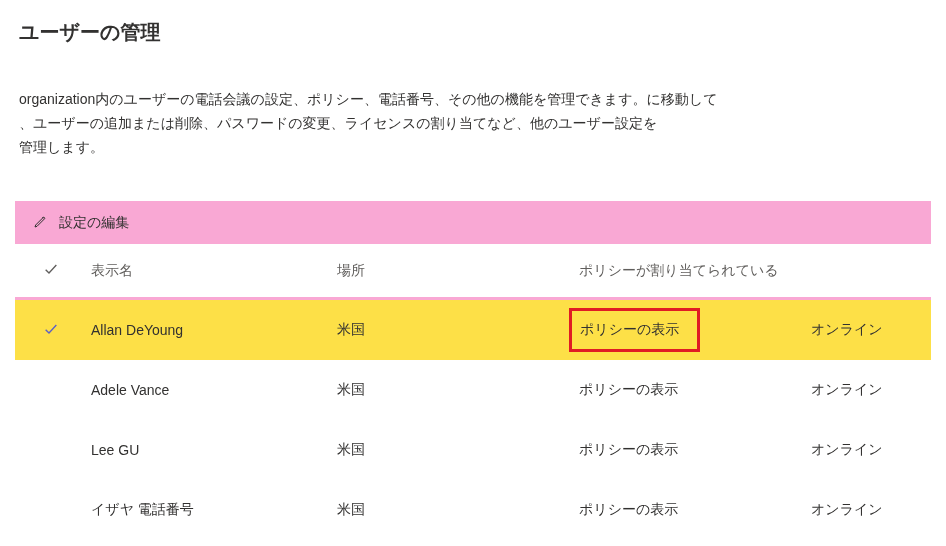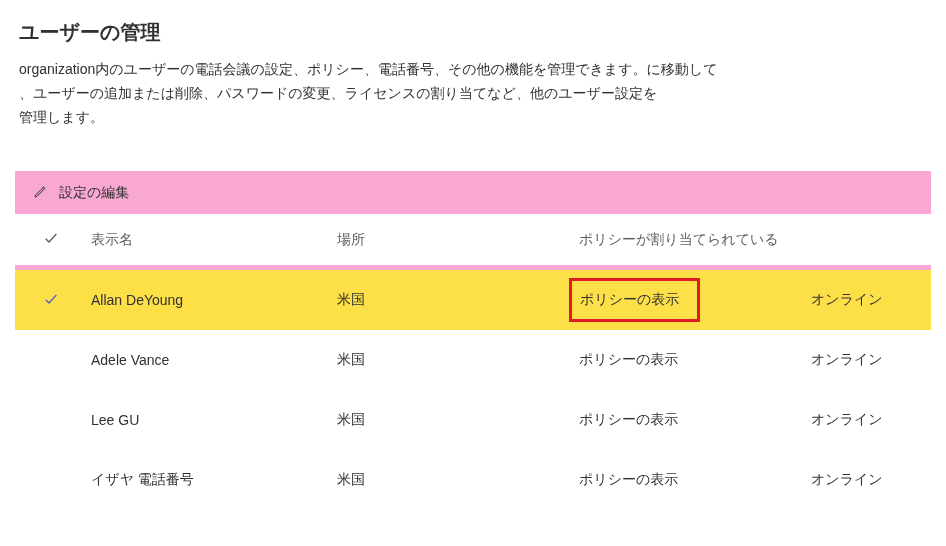--- a/index.html
+++ b/index.html
@@ -21,20 +21,21 @@
     .page-title {
       font-size: 20px;
       font-weight: 700;
       padding: 4px 0 12px 4px;
     }
     .page-desc {
       font-size: 14px;
       line-height: 1.7;
       padding: 0 0 0 4px;
       color: #323130;
+      margin-top: 30px;
     }
     .toolbar {
       margin-top: 42px;
       background: #f9a8d4;
       padding: 12px 18px;
       display: flex;
       align-items: center;
       gap: 10px;
       font-size: 14px;
     }
@@ -50,21 +51,21 @@
     .thead, .trow {
       display: flex;
       align-items: center;
       padding: 0 10px;
       height: 56px;
       font-size: 14px;
     }
     .thead {
       color: #605e5c;
       font-weight: 400;
-      border-bottom: 5px solid #f9a8d4;
+      border-bottom: 3px solid #f9a8d4;
     }
     .col-check {
       width: 60px;
       display: flex;
       align-items: center;
       padding-left: 18px;
     }
     .col-name {
       width: 252px;
       padding-left: 6px;

